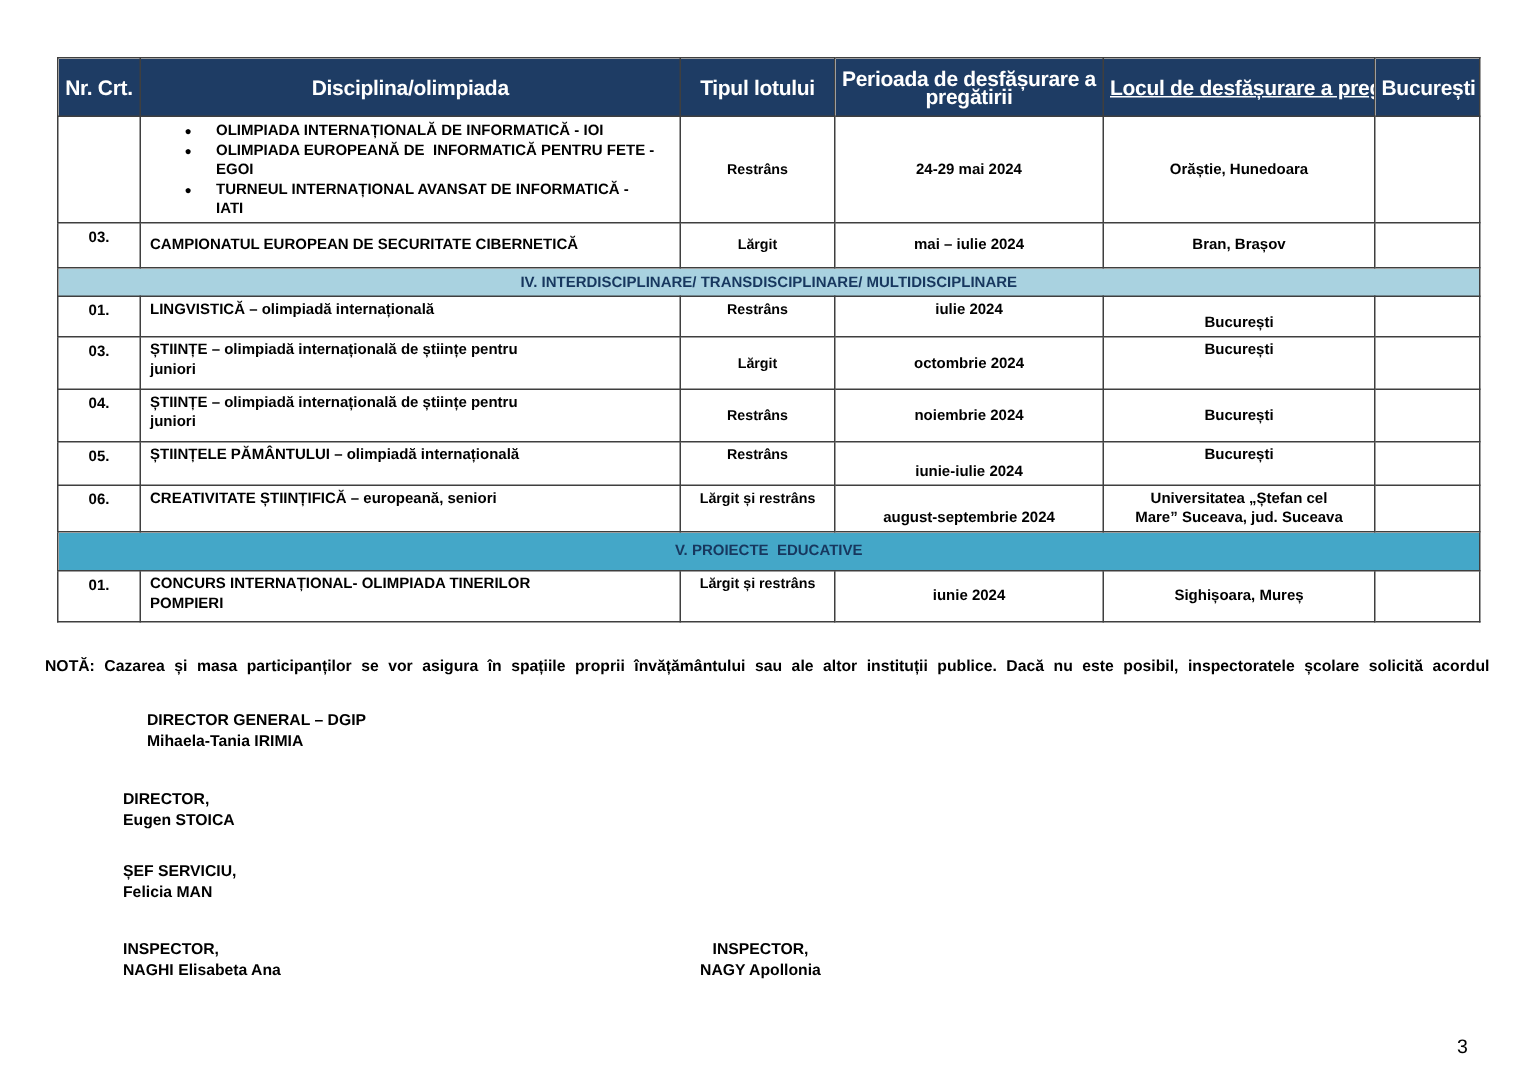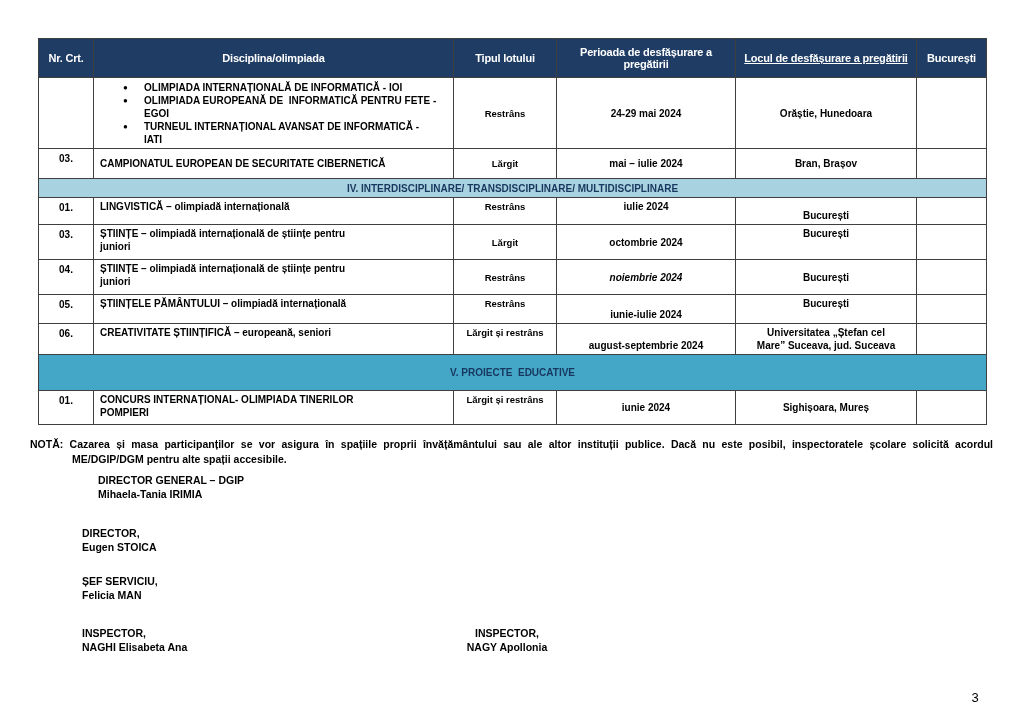--- a/index.html
+++ b/index.html
@@ -23,21 +23,21 @@
   }
   th, td {
     border: 1px solid var(--border, #3f3f3f);
     padding: 2px 4px;
     overflow: hidden;
     vertical-align: top;
   }
   thead th {
     background: var(--header-bg, #1e3c64);
     color: var(--header-text, #fff);
-    font-size: 11px; line-height: 12px;
+    font-size: 14px; line-height: 12px;
     letter-spacing: -0.2px;
     text-align: center; vertical-align: middle;
     font-weight: bold;
   }
   th.nowrap { white-space: nowrap; text-decoration: underline; }
   td.cell-nr { text-align: center; padding-top: 3px; }
   td.cell-discipline { text-align: left; white-space: pre-wrap; padding-left: 6px; }
   td.cell-tip { text-align: center; white-space: nowrap; font-size: 9.5px; padding-left: 1px; padding-right: 1px; }
   td.cell-period, td.cell-location { text-align: center; white-space: pre-line; }
   tr.band td {
@@ -138,60 +138,59 @@
             <td class="cell-tip" style="vertical-align: middle;">Lărgit</td>
             <td class="cell-period" style="vertical-align: middle;">octombrie 2024</td>
             <td class="cell-location" style="vertical-align: top;">București</td>
             <td class="cell-obs" style="vertical-align: middle;"></td>
           </tr>
           <tr style="height: 35px;">
             <td class="cell-nr" style="vertical-align: top; margin-left: 40px;">04.</td>
             <td class="cell-discipline" style="vertical-align: top;">ȘTIINȚE – olimpiadă internațională de științe pentru
 juniori</td>
             <td class="cell-tip" style="vertical-align: middle;">Restrâns</td>
-            <td class="cell-period" style="vertical-align: middle; font-style: italic;">noiembrie 2024</td>
+            <td class="cell-period" style="vertical-align: middle;">noiembrie 2024</td>
             <td class="cell-location" style="vertical-align: middle;">București</td>
             <td class="cell-obs" style="vertical-align: middle;"></td>
           </tr>
           <tr style="height: 29px; margin-top: 12px;">
             <td class="cell-nr" style="vertical-align: top;">05.</td>
             <td class="cell-discipline" style="vertical-align: top;">ȘTIINȚELE PĂMÂNTULUI – olimpiadă internațională</td>
             <td class="cell-tip" style="vertical-align: top;">Restrâns</td>
             <td class="cell-period" style="vertical-align: bottom;">iunie-iulie 2024</td>
             <td class="cell-location" style="vertical-align: top;">București</td>
             <td class="cell-obs" style="vertical-align: middle;"></td>
           </tr>
           <tr style="height: 31px;">
             <td class="cell-nr" style="vertical-align: top;">06.</td>
             <td class="cell-discipline" style="vertical-align: top;">CREATIVITATE ȘTIINȚIFICĂ – europeană, seniori</td>
             <td class="cell-tip" style="vertical-align: top;">Lărgit și restrâns</td>
             <td class="cell-period" style="vertical-align: bottom;">august-septembrie 2024</td>
             <td class="cell-location" style="vertical-align: top; margin-top: 16px;">Universitatea „Ștefan cel
 Mare” Suceava, jud. Suceava</td>
             <td class="cell-obs" style="vertical-align: middle;"></td>
           </tr>
-          <tr class="band band-dark" style="height: 36px;">
+          <tr class="band band-dark" style="height: 26px;">
             <td colspan="6">V. PROIECTE  EDUCATIVE</td>
           </tr>
           <tr style="height: 34px;">
             <td class="cell-nr" style="vertical-align: top;">01.</td>
             <td class="cell-discipline" style="vertical-align: top;">CONCURS INTERNAȚIONAL- OLIMPIADA TINERILOR
 POMPIERI</td>
             <td class="cell-tip" style="vertical-align: top;">Lărgit și restrâns</td>
             <td class="cell-period" style="vertical-align: middle;">iunie 2024</td>
             <td class="cell-location" style="vertical-align: middle;">Sighișoara, Mureș</td>
             <td class="cell-obs" style="vertical-align: middle;"></td>
           </tr>
         </tbody>
     </table>
   </div>
 
   <div class="note">
     <div class="note-line1">NOTĂ: Cazarea și masa participanților se vor asigura în spațiile proprii învățământului sau ale altor instituții publice. Dacă nu este posibil, inspectoratele școlare solicită acordul</div>
-    <div class="note-line2">ME/DGIP/DGM pentru alte spații accesibile.</div>
   </div>
 
   <div class="sig" id="sig-dg">
     <div>DIRECTOR GENERAL – DGIP</div>
     <div>Mihaela-Tania IRIMIA</div>
   </div>
 
   <div class="sig" id="sig-dir-left">
     <div>DIRECTOR,</div>
     <div>Eugen STOICA</div>

